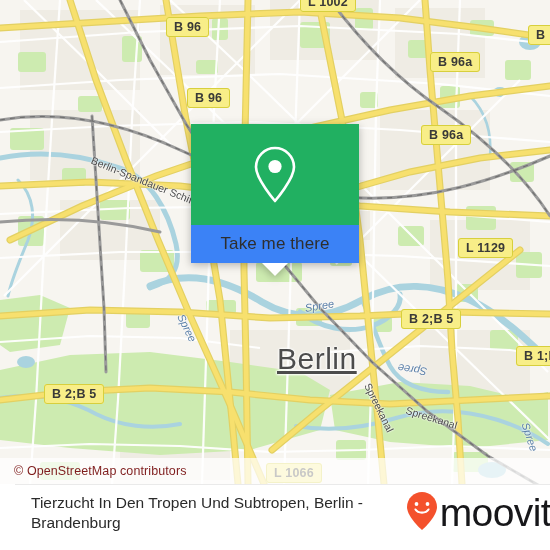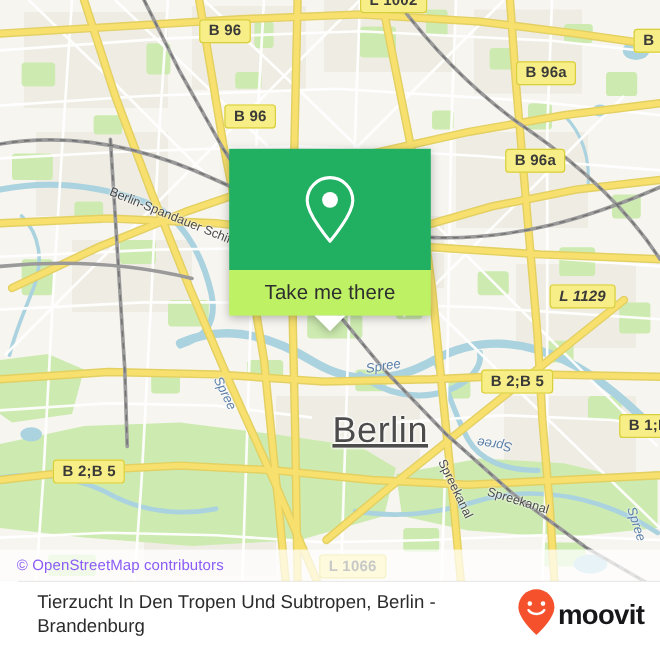--- a/index.html
+++ b/index.html
@@ -47,21 +47,21 @@
     bottom: 0;
     width: 550px;
     height: 26px;
     background: rgba(255,255,255,0.72);
     display: flex;
     align-items: center;
     z-index: 40;
   }
   #attribution .attr-text {
     font-size: 12.5px;
-    color: #8b5cf6;
+    color: #7f1d1d;
     padding-left: 14px;
     letter-spacing: 0.1px;
     white-space: nowrap;
   }
 
   
   #callout {
     position: absolute;
     left: 191px;
     top: 124px;
@@ -72,21 +72,21 @@
   #callout .card-head {
     height: 101px;
     background: #21b061;
     display: flex;
     align-items: center;
     justify-content: center;
   }
   #callout .card-head svg { display: block; }
   #callout .card-foot {
     height: 38px;
-    background: #bef264;
+    background: #3b82f6;
     display: flex;
     align-items: center;
     justify-content: center;
   }
   #callout .card-foot .cta {
     font-size: 17px;
     color: #2e2e2e;
     letter-spacing: 0.1px;
     white-space: nowrap;
   }
@@ -124,25 +124,25 @@
     padding-right: 10px;
     max-width: 390px;
   }
   #brand {
     flex: 0 0 auto;
     display: flex;
     align-items: center;
     gap: 2px;
   }
   #brand .brand-word {
-    font-size: 23px;
+    font-size: 39px;
     line-height: 33px;
     color: #17171a;
     letter-spacing: -0.6px;
-    font-weight: 700;
+    font-weight: 400;
   }
 
   
   .lbl { position: absolute; z-index: 20; white-space: nowrap; }
   .shield {
     background: #f8ee88;
     border: 1.4px solid #d7cf3d;
     border-radius: 3px;
     color: #3a3a38;
     font-size: 12.5px;
@@ -350,21 +350,21 @@
     </svg>
 
     <div class="lbl city-label" style="left:277px; top:342px;">Berlin</div>
 
     <div class="lbl" style="left:166px; top:16px;"><span class="shield">B 96</span></div>
     <div class="lbl" style="left:187px; top:87px;"><span class="shield">B 96</span></div>
     <div class="lbl" style="left:300px; top:-9px;"><span class="shield">L 1002</span></div>
     <div class="lbl" style="left:430px; top:51px;"><span class="shield">B 96a</span></div>
     <div class="lbl" style="left:421px; top:124px;"><span class="shield">B 96a</span></div>
     <div class="lbl" style="left:528px; top:24px;"><span class="shield">B</span></div>
-    <div class="lbl" style="left:458px; top:237px;font-style:italic;"><span class="shield">L 1129</span></div>
+    <div class="lbl" style="left:458px; top:237px;"><span class="shield">L 1129</span></div>
     <div class="lbl" style="left:401px; top:308px;"><span class="shield">B 2;B 5</span></div>
     <div class="lbl" style="left:516px; top:345px;"><span class="shield">B 1;B 5</span></div>
     <div class="lbl" style="left:44px; top:383px;"><span class="shield">B 2;B 5</span></div>
     <div class="lbl" style="left:266px; top:438px;margin-top:24px;"><span class="shield">L 1066</span></div>
 
     <div class="lbl water-label" style="left:186px; top:312px; transform:rotate(64deg); transform-origin:0 0;">Spree</div>
     <div class="lbl water-label" style="left:304px; top:302px; transform:rotate(-9deg); transform-origin:0 0;">Spree</div>
     <div class="lbl water-label" style="left:531px; top:421px; transform:rotate(72deg); transform-origin:0 0;">Spree</div>
     <div class="lbl water-label" style="left:426px; top:378px; transform:rotate(-172deg); transform-origin:0 0;">Spree</div>
 

